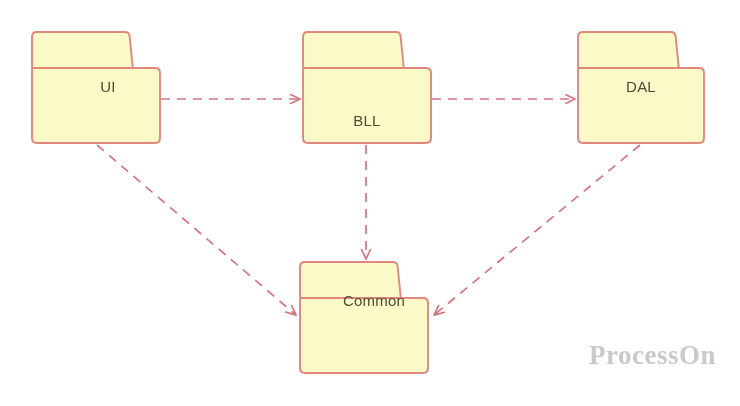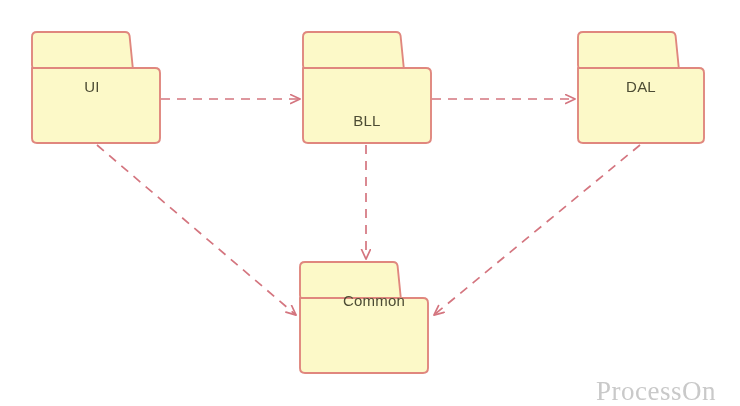--- a/index.html
+++ b/index.html
@@ -31,22 +31,21 @@
     letter-spacing: 0.2px;
   }
   .watermark {
     position: absolute;
     font-family: "Liberation Serif", serif;
     font-size: 27px;
     color: #c9c9c9;
     letter-spacing: 0.5px;
     right: 24px;
     top: 340px;
-    font-weight: 400;
-    margin-top: 36px;
+    font-weight: 700;
   }
 </style>
 </head>
 <body>
 
 <svg id="canvas" viewBox="0 0 740 406">
   <defs>
     <marker id="openArrow" markerWidth="13" markerHeight="13" refX="10.5" refY="5" orient="auto" markerUnits="userSpaceOnUse">
       <path d="M1,0.6 L10.6,5 L1,9.4" fill="none" stroke="#D4757F" stroke-width="1.7" stroke-linecap="round" stroke-linejoin="round"></path>
     </marker>
@@ -79,21 +78,21 @@
     <path d="M583,32 L671,32 Q675,32 675.6,36 L679,70 L583,70 Q578,70 578,65 L578,37 Q578,32 583,32 Z" fill="#FCF9C8" stroke="#E0877E" stroke-width="1.9" stroke-linejoin="round"></path>
     <path d="M578,68 L699,68 Q704,68 704,73 L704,138 Q704,143 699,143 L583,143 Q578,143 578,138 Z" fill="#FCF9C8" stroke="#E0877E" stroke-width="1.9" stroke-linejoin="round"></path>
   </g>
 
   <g>
     <path d="M305,262 L393,262 Q397,262 397.6,266 L401,300 L305,300 Q300,300 300,295 L300,267 Q300,262 305,262 Z" fill="#FCF9C8" stroke="#E0877E" stroke-width="1.9" stroke-linejoin="round"></path>
     <path d="M300,298 L423,298 Q428,298 428,303 L428,368 Q428,373 423,373 L305,373 Q300,373 300,368 Z" fill="#FCF9C8" stroke="#E0877E" stroke-width="1.9" stroke-linejoin="round"></path>
   </g>
 </svg>
 
-<div class="pkg-label" style="left:32px; top:78px; width:120px;">UI</div>
+<div class="pkg-label" style="left:48px; top:78px; width:120px;">UI</div>
 
 <div class="pkg-label" style="left:303px; top:78px; width:128px;margin-top:34px;">BLL</div>
 
 <div class="pkg-label" style="left:578px; top:78px; width:126px;">DAL</div>
 
 <div class="pkg-label" style="left:300px; top:292px; width:148px;">Common</div>
 
 <div class="watermark">ProcessOn</div>
 
 </body></html>

